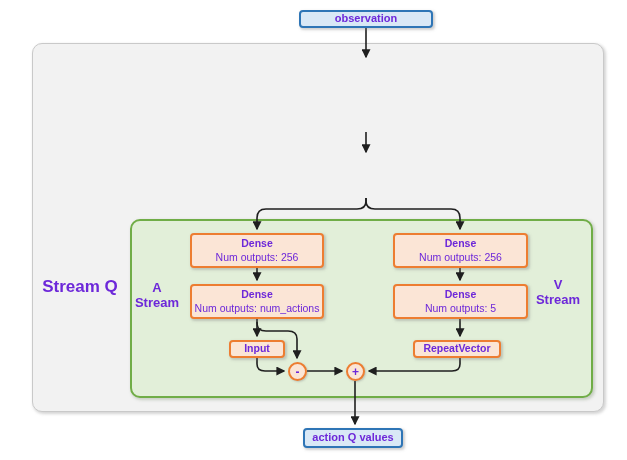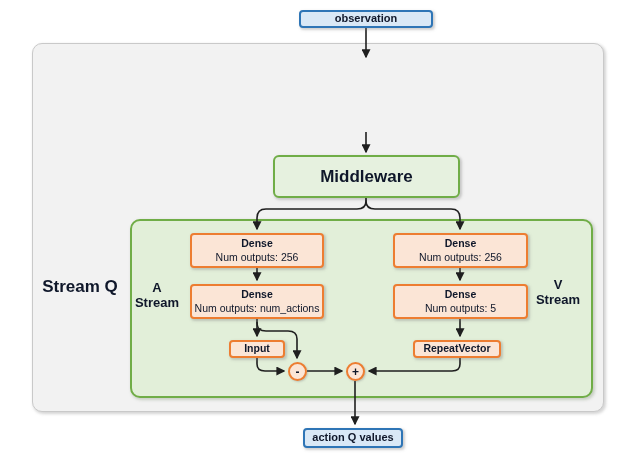--- a/index.html
+++ b/index.html
@@ -1,18 +1,18 @@
 <!DOCTYPE html>
 <html style="--blue-fill: #d9e8f6; --blue-border: #2e75b6; --green-fill: #e6f1df; --green-border: #70ad47; --container-green-fill: #e2efd9; --orange-fill: #fbe5d6; --orange-border: #ed7d31; --gray-fill: #f2f2f2; --gray-border: #c9c9c9; --arrow: #1f1f1f;"><head>
 <meta charset="utf-8">
 <style>
   html,body{margin:0;padding:0;background:#ffffff;}
   .stage{
     position:relative;width:627px;height:460px;overflow:hidden;
-    font-family:"Liberation Sans","DejaVu Sans",sans-serif;color:#0f172a;
+    font-family:"Liberation Sans","DejaVu Sans",sans-serif;color:#6d28d9;
     background:#ffffff;
     border-radius:9px;
   }
   .abs{position:absolute;box-sizing:border-box;}
   .node{
     position:absolute;box-sizing:border-box;display:flex;flex-direction:column;
     align-items:center;justify-content:center;text-align:center;line-height:1.25;
     box-shadow:1.5px 1.5px 2.5px rgba(120,120,120,.35);
   }
   .blue-node{
@@ -79,23 +79,20 @@
     <path d="M460 319 V336" marker-end="url(#ah)"></path>
     <path d="M460 358 V364 C460 369 457 371 452 371 H369" marker-end="url(#ah)"></path>
     <path d="M355 381 V424" marker-end="url(#ah)"></path>
   </svg>
 
   <div class="node blue-node" style="left:299px;top:10px;width:134px;height:18px;">
     <span>observation</span>
   </div>
 
 
-  <div class="node green-node" style="left:273px;top:155px;width:187px;height:43px;">
-    <span>Middleware</span>
-  </div>
 
   <div class="side-label big-label" style="left:32px;top:277px;width:96px;">
     <div>Stream Q</div>
   </div>
 
   <div class="side-label stream-label" style="left:131px;top:280px;width:52px;">
     <div>A</div>
     <div>Stream</div>
   </div>
 

